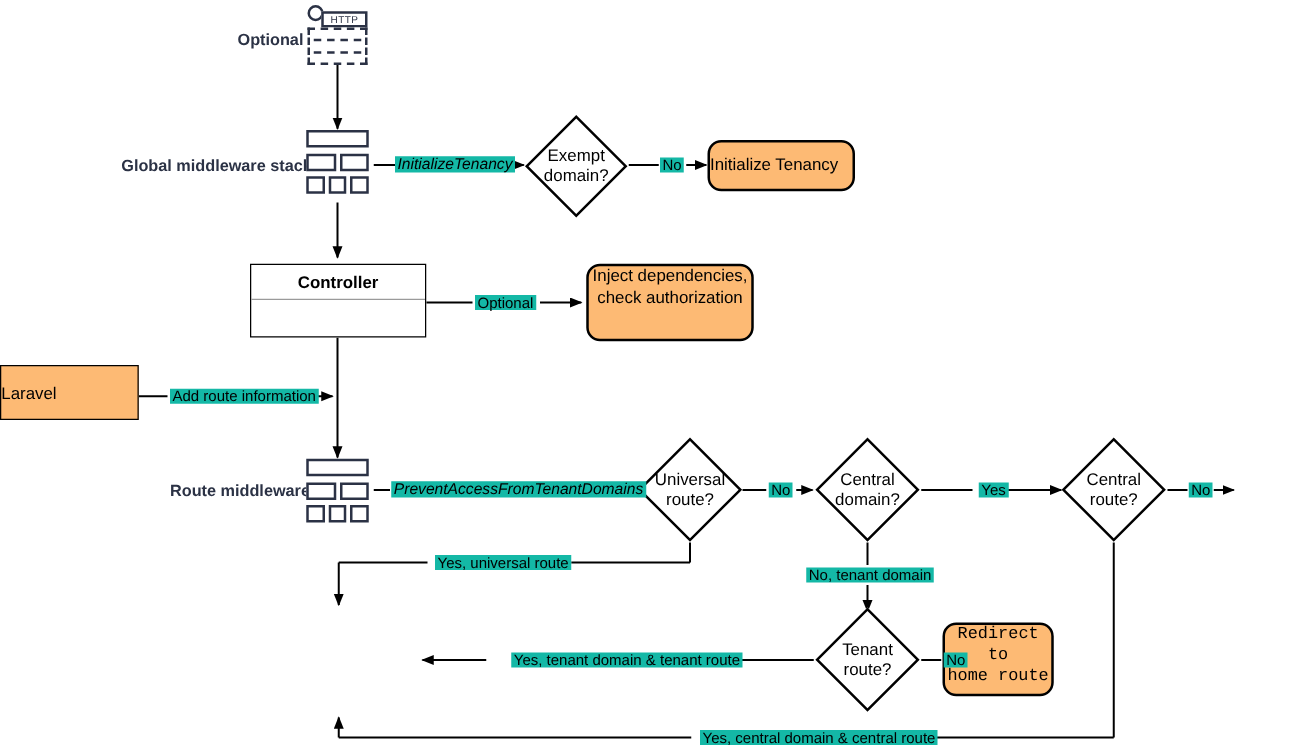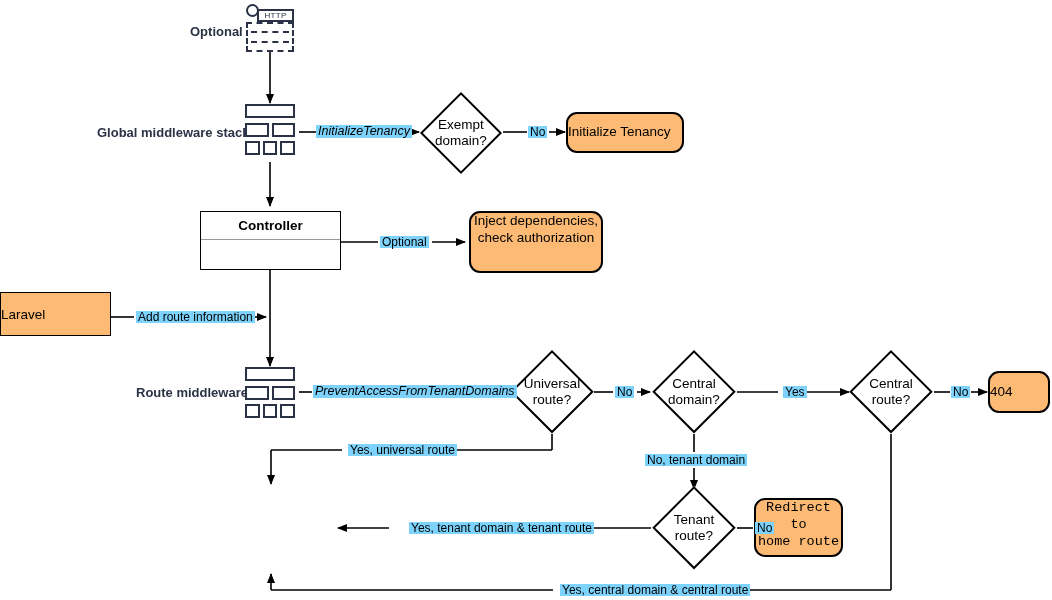--- a/index.html
+++ b/index.html
@@ -109,21 +109,21 @@
     font-size: 13px;
     font-weight: bold;
     color: #2b3245;
     white-space: nowrap;
   }
   
   .edge-label {
     position: absolute;
     font-size: 12px;
     color: #000000;
-    background: #7dd3fc;
+    background: #14b8a6;
     padding: 0 2px;
     white-space: nowrap;
     line-height: 1;
   }
   .edge-label.ital {
     font-style: italic;
     font-size: 12.5px;
   }
   
   .http-icon {
@@ -337,23 +337,20 @@
 
   <div class="node rounded" style="left:566px; top:112px; width:118px; height:41px;">
     <span>Initialize Tenancy</span>
   </div>
 
   <div class="node rounded" style="left:469px; top:211px; width:134px; height:62px; flex-direction:column;">
     <span>Inject dependencies,</span>
     <span>check authorization</span>
   </div>
 
-  <div class="node rounded" style="left:988px; top:371px; width:62px; height:42px;">
-    <span>404</span>
-  </div>
 
   <div class="node rounded" style="left:754px; top:498px; width:89px; height:59px; flex-direction:column;font-family:Liberation Mono, monospace;">
     <span>Redirect to</span>
     <span>home route</span>
   </div>
 
 
   <div class="diamond" style="left:420px; top:92px; width:82px; height:82px;">
     <div class="dshape"></div>
     <div class="dlabel">

